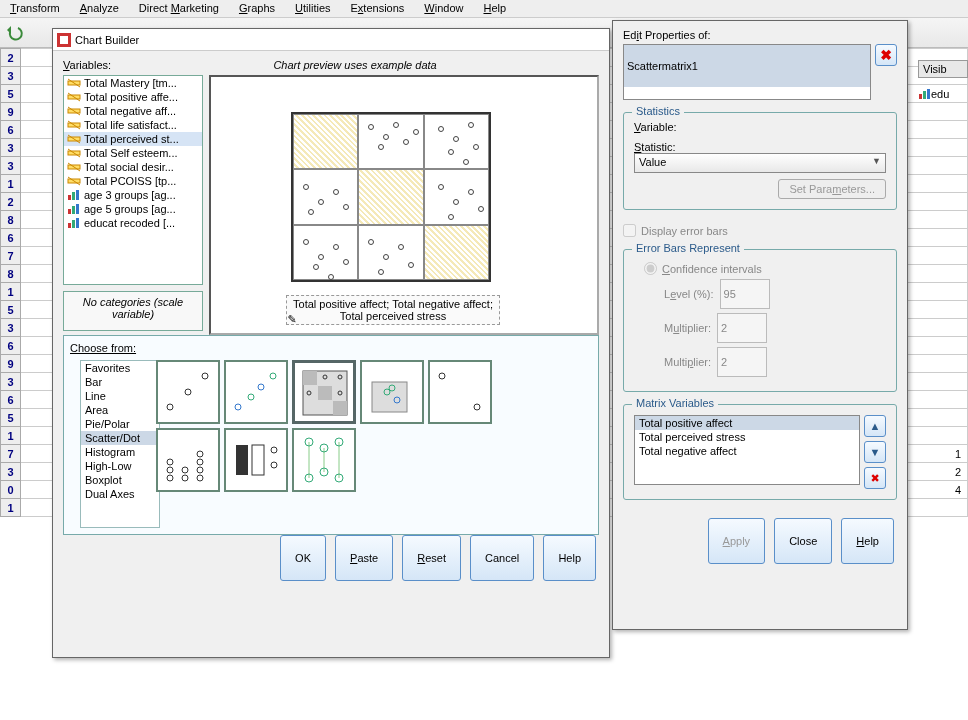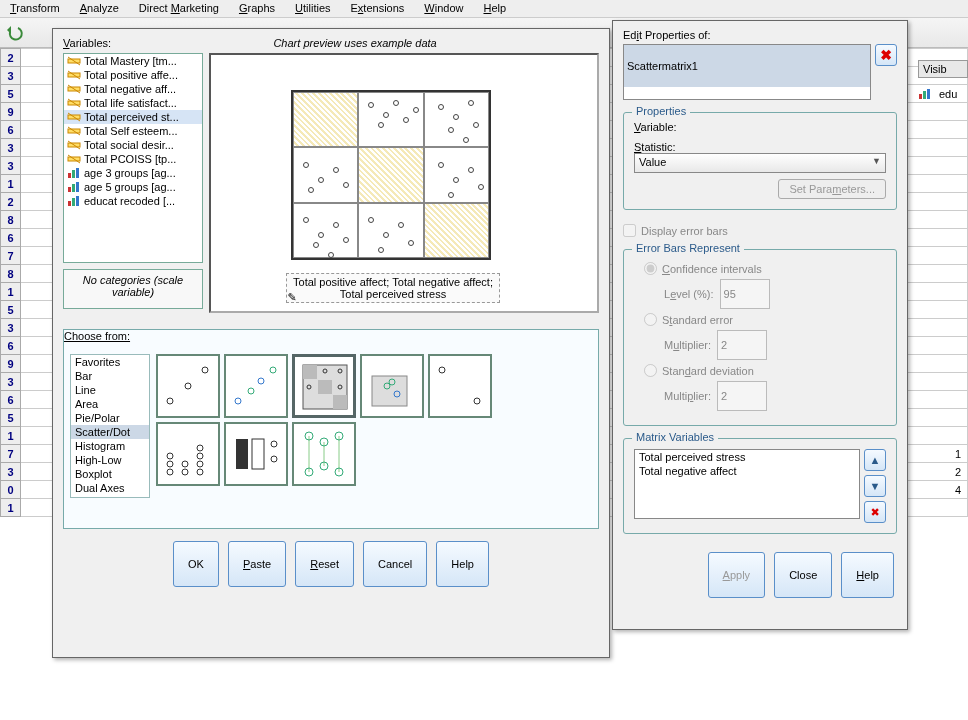--- a/index.html
+++ b/index.html
@@ -34,30 +34,30 @@
 .preview-area { flex: 1; margin-left: 6px; border: 2px inset #aaa; background: #fff; height: 260px; position: relative; }
 .scatter-matrix { position: absolute; left: 80px; top: 35px; width: 200px; height: 170px; border: 2px solid #333; background: #fff; }
 .scatter-matrix .cell { position: absolute; border: 1px solid #888; }
 .scatter-matrix .diag { background: repeating-linear-gradient(45deg,#fff,#fff 2px,#f5e9b8 2px,#f5e9b8 4px); }
 .dp { position: absolute; width: 6px; height: 6px; border: 1px solid #444; border-radius: 50%; background: rgba(255,255,255,.7); }
 .matrix-caption { position: absolute; left: 75px; top: 218px; width: 214px; border: 1px dashed #999; font-size: 10px; text-align: center; padding: 2px 4px; background: #fafafa; }
 .matrix-caption .pencil { position: absolute; left: -1px; bottom: -1px; width: 12px; height: 12px; }
 .tabs { display: flex; margin-top: 10px; border-bottom: 1px solid #7aa; }
 .tab { padding: 4px 10px; border: 1px solid #7aa; border-bottom: none; margin-right: 2px; background: #dce8f5; border-radius: 3px 3px 0 0; cursor: default; }
 .tab.active { background: #ffd24d; color: #333; font-weight: bold; }
-.gallery-pane { border: 1px solid #7aa; background: #f8fcff; margin-top: 16px; height: 200px; position: relative; }
+.gallery-pane { border: 1px solid #7aa; background: #f8fcff; padding: 6px; margin-top: 0; height: 200px; position: relative; }
 .choose-label { text-decoration: underline; margin-bottom: 2px; }
-.chart-types { width: 80px; border: 1px solid #9bb; background: #fff; position: absolute; left: 6px; top: 24px; height: 144px; }
+.chart-types { width: 80px; border: 1px solid #9bb; background: #fff; position: absolute; left: 16px; top: 24px; height: 168px; }
 .chart-types div { padding: 1px 4px; }
 .chart-types div.sel { background: #ccd8e6; }
 .thumbs { position: absolute; left: 92px; top: 24px; right: 40px; }
 .thumbs .th-row { display: flex; gap: 4px; margin-bottom: 4px; }
 .thumb { width: 64px; height: 64px; border: 2px solid #687; background: #fff; position: relative; }
 .thumb.sel { border: 3px solid #566; }
-.main-btns { text-align: center; margin-top: 12px; }
+.main-btns { text-align: right; margin-top: 0; }
 .dbtn { display: inline-block; border: 1px solid #5a8fc9; background: linear-gradient(#f5faff,#d5e6f7); padding: 16px 14px; margin: 0 3px; border-radius: 3px; cursor: default; }
 
 .dialog.ep { left: 612px; top: 20px; width: 296px; height: 610px; }
 .ep-body { padding: 8px 10px; }
 .edit-of { display: flex; align-items: flex-start; }
 .edit-of-list { flex: 1; height: 56px; border: 1px solid #888; background: #fff; }
 .edit-of-list div { background: #ccd8e6; padding: 15px 3px; }
 .red-x { width: 22px; height: 22px; margin-left: 4px; border: 1px solid #5a8fc9; background: linear-gradient(#f5faff,#d5e6f7); border-radius: 3px; display: flex; align-items: center; justify-content: center; color: #d00; font-weight: bold; cursor: default; font-size: 14px; }
 .groupbox { border: 1px solid #7aa; border-radius: 3px; margin-top: 12px; padding: 8px 10px 10px; position: relative; }
 .groupbox .legend { position: absolute; top: -8px; left: 8px; background: #f0f0f0; padding: 0 4px; color: #2a5a8a; }
@@ -448,25 +448,34 @@
 <div class="right-strip">
   <div class="btn">Visib</div>
   <div style="margin-top:10px; display:flex; align-items:center;">
     <span class="icon">
       <svg width="12" height="12">
           <rect x="1" y="6" width="3" height="5" fill="#c33"></rect>
           <rect x="5" y="3" width="3" height="8" fill="#3a7"></rect>
           <rect x="9" y="1" width="3" height="10" fill="#37c"></rect>
         </svg>
     </span>
-    <span style="margin-left:9px;">edu</span>
+    <span style="margin-left:1px;">edu</span>
   </div>
 </div>
 
 <div class="dialog cb">
+  <div class="titlebar">
+    <span class="icon">
+      <svg width="14" height="14">
+          <rect width="14" height="14" fill="#c33"></rect>
+          <rect x="3" y="3" width="8" height="8" fill="#fff"></rect>
+        </svg>
+    </span>
+    <span>Chart Builder</span>
+  </div>
   <div class="cb-body">
     <div class="row">
       <span class="var-label"><u>V</u>ariables:</span>
       <span class="preview-label">Chart preview uses example data</span>
     </div>
     <div class="row">
       <div>
         <div class="var-list" id="var-list">
             <div class="item">
               <span class="ruler"><svg width="14" height="12">
@@ -702,21 +711,21 @@
   <div class="ep-body">
     <div>Ed<u>i</u>t Properties of:</div>
     <div class="edit-of" style="margin-top:3px;">
       <div class="edit-of-list">
         <div>Scattermatrix1</div>
       </div>
       <div class="red-x">✖</div>
     </div>
 
     <div class="groupbox">
-      <span class="legend">Properties</span>
+      <span class="legend">Statistics</span>
       <div><u>V</u>ariable:</div>
       <div style="height:8px;"></div>
       <div><u>S</u>tatistic:</div>
       <div class="dropdown">Value</div>
       <div style="clear:both; height:2px;"></div>
       <div class="param-btn disabled">Set Para<u>m</u>eters...</div>
       <div style="clear:both;"></div>
     </div>
 
     <div class="chk-row">
@@ -727,42 +736,35 @@
     <div class="groupbox">
       <span class="legend">Error Bars Represent</span>
       <div class="radio-row">
           <input type="radio" checked="" disabled="" style="">
           <span><u>C</u>onfidence intervals</span>
         </div>
       <div class="radio-row" style="margin-left:30px;">
           <span>L<u>e</u>vel (%):</span>
           <input class="small-input" value="95" style="">
         </div>
-      <div class="radio-row">
-          <input type="radio" disabled="" style="">
-          <span>S<u>t</u>andard error</span>
-        </div>
       <div class="radio-row" style="margin-left:30px;">
           <span>M<u>u</u>ltiplier:</span>
           <input class="small-input" value="2" style="">
-        </div>
-      <div class="radio-row">
-          <input type="radio" disabled="" style="">
-          <span>Stan<u>d</u>ard deviation</span>
         </div>
       <div class="radio-row" style="margin-left:30px;">
           <span>Multi<u>p</u>lier:</span>
           <input class="small-input" value="2" style="">
         </div>
     </div>
 
     <div class="groupbox">
       <span class="legend">Matrix Variables</span>
       <div style="display:flex; margin-top:2px;">
         <div class="order-list" id="order-list" style="flex:1;">
+            <div class="sel">Total positive affect</div>
             <div>Total perceived stress</div>
             <div>Total negative affect</div>
           </div>
         <div class="order-btns">
           <div class="arrow-btn">▲</div>
           <div class="arrow-btn">▼</div>
           <div class="arrow-btn" style="color:#d00;">✖</div>
         </div>
       </div>
     </div>

